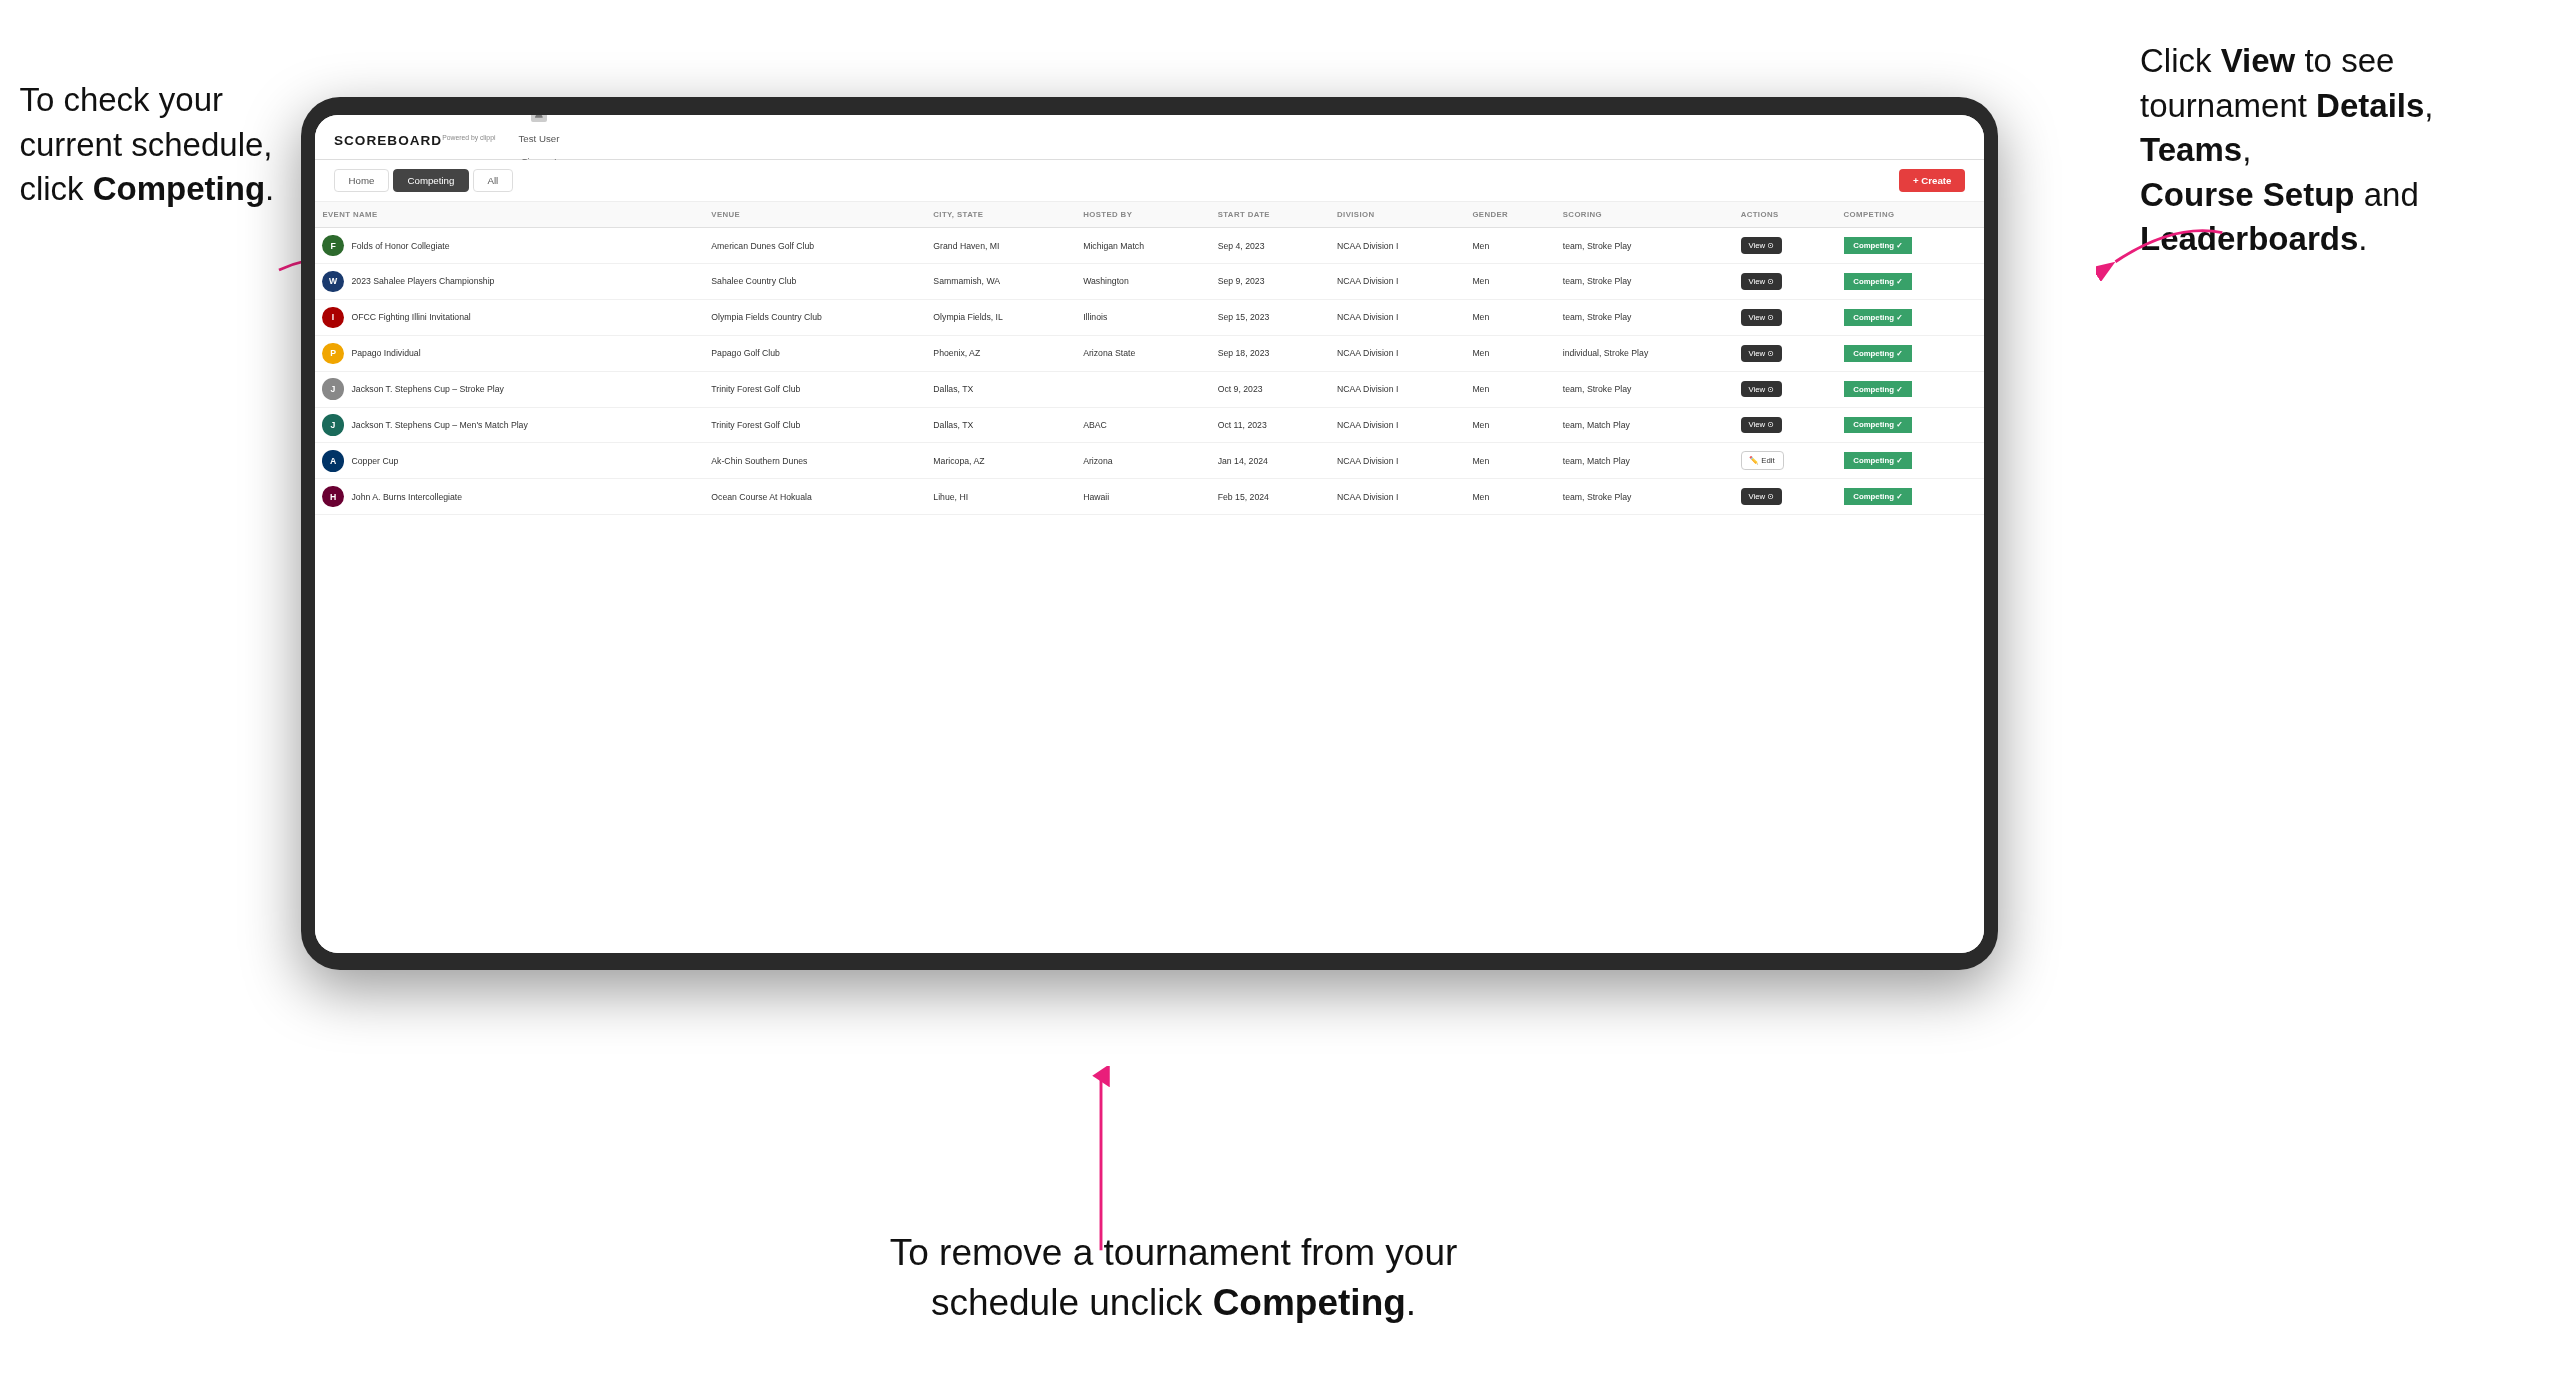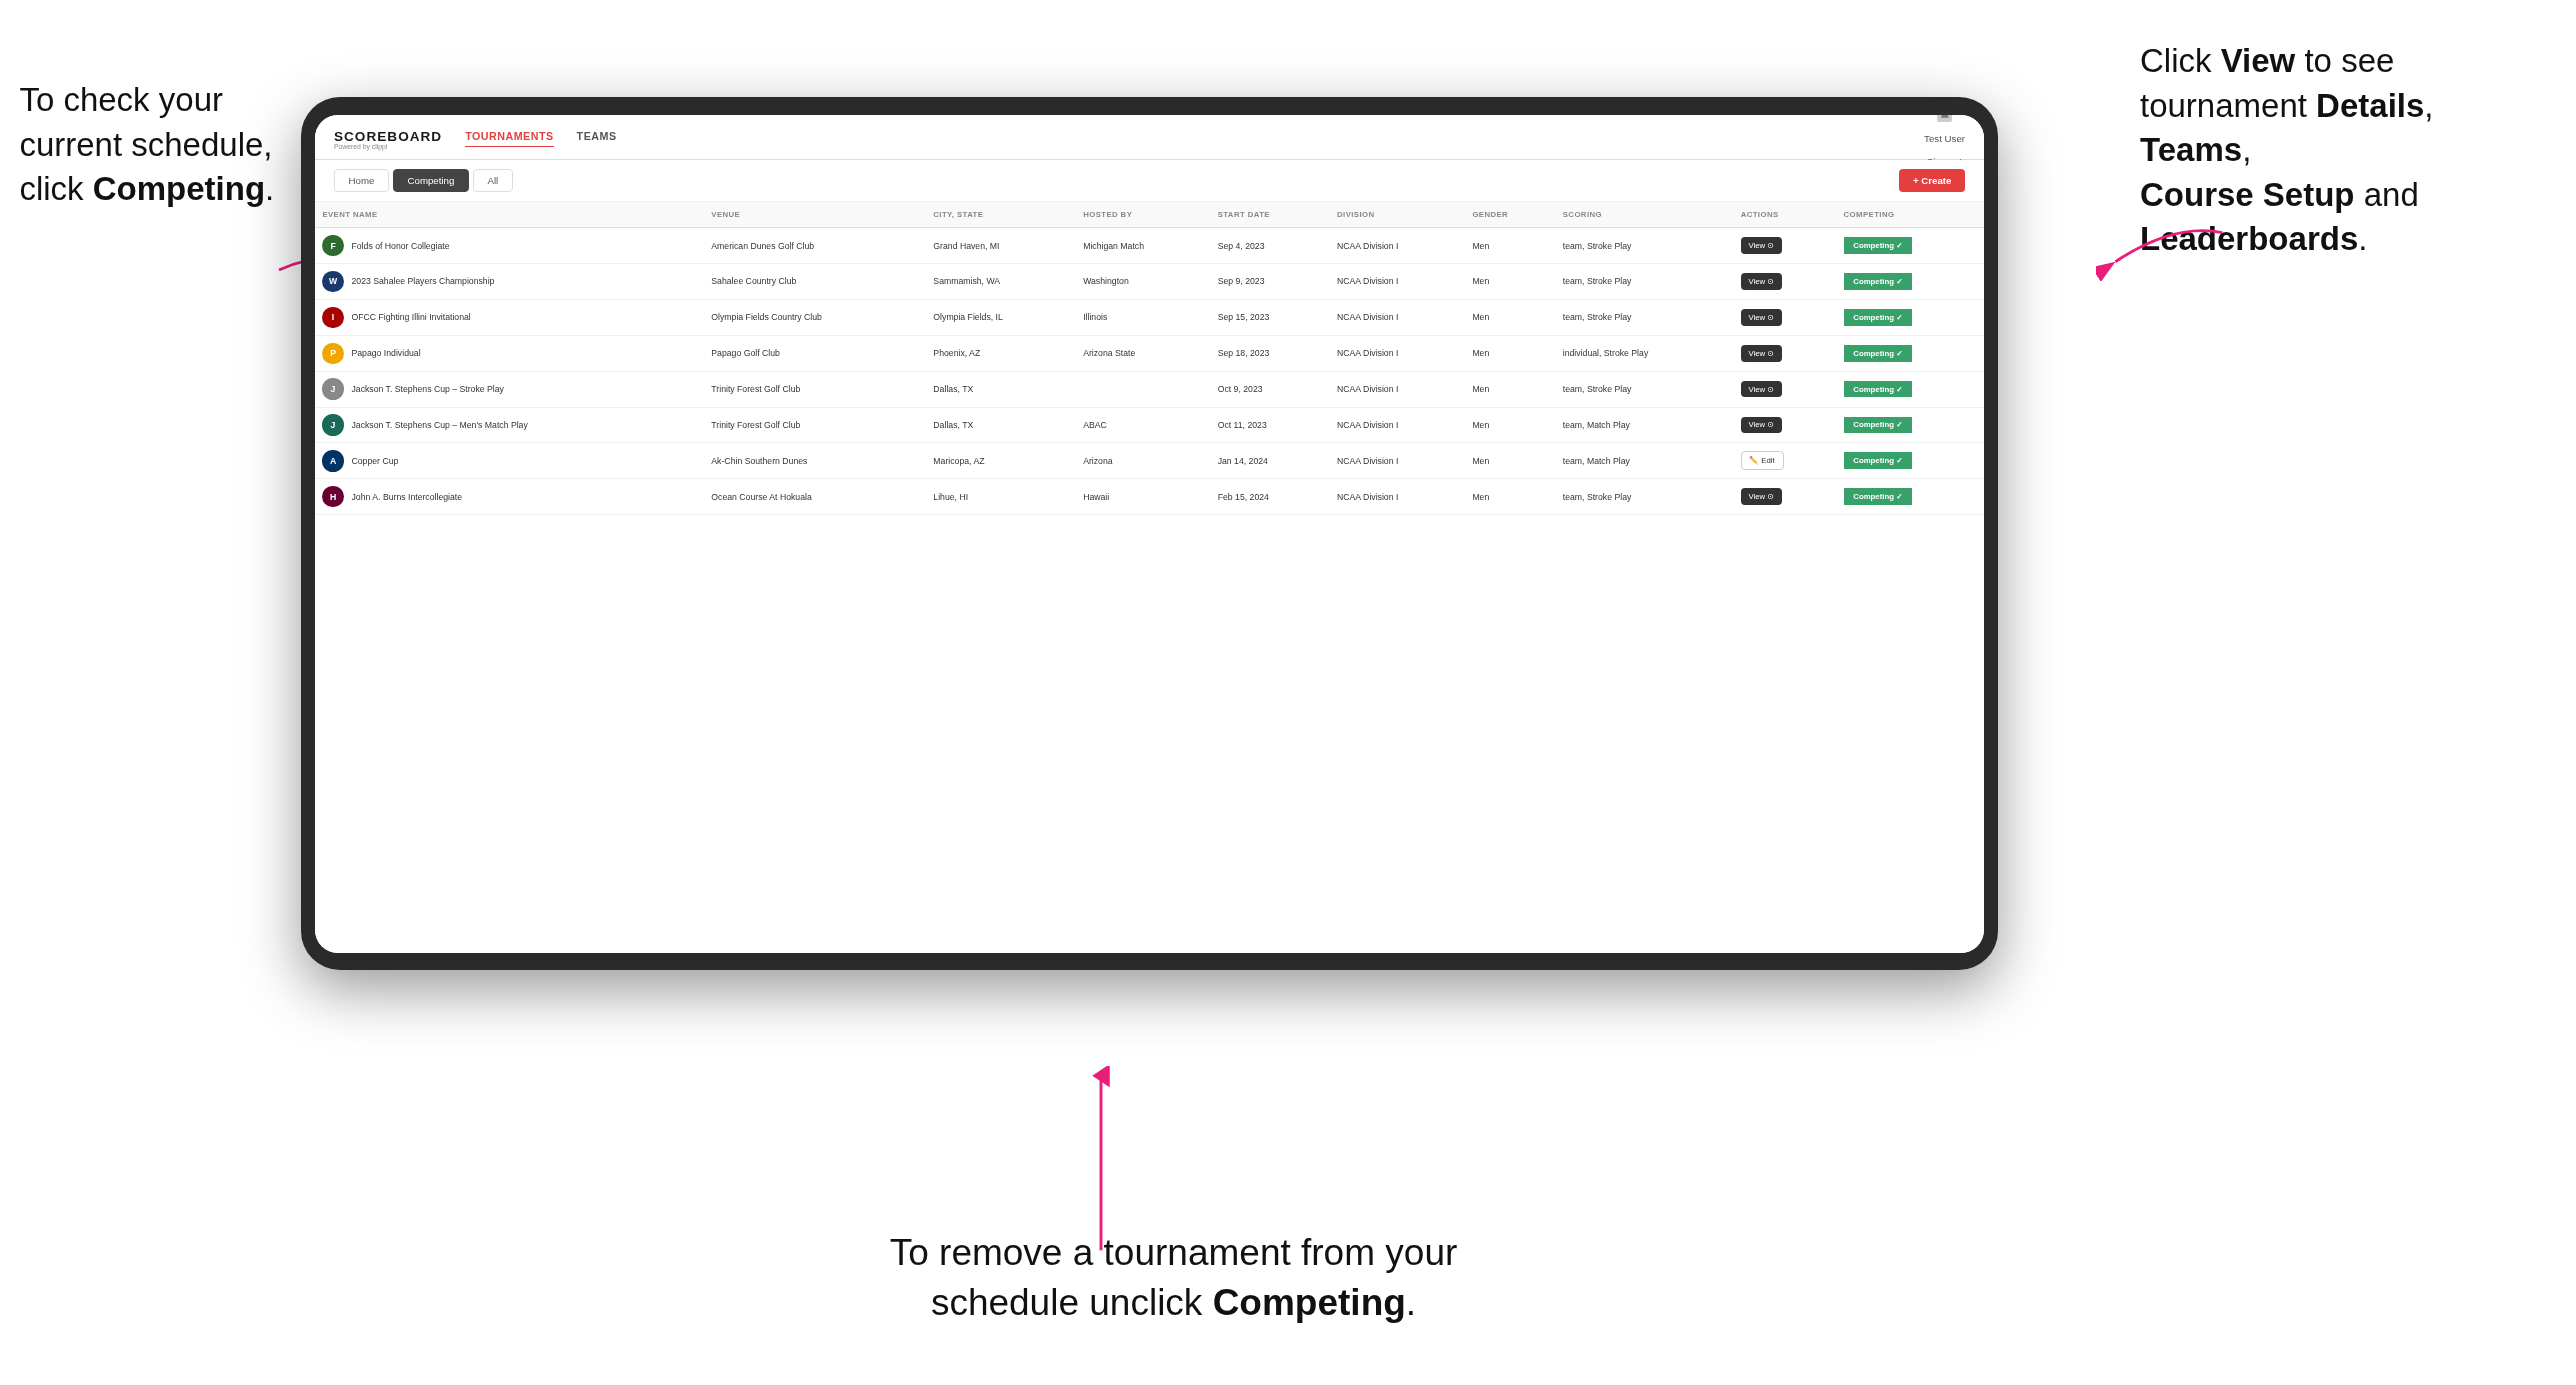--- a/index.html
+++ b/index.html
@@ -70,21 +70,21 @@
       border-bottom: 1px solid #ddd;
       padding: 0 19.4px;
       display: flex;
       align-items: center;
       height: 45px;
       flex-shrink: 0;
     }
 
     .logo-area {
       display: flex;
-      flex-direction: column;
+      flex-direction: row;
       margin-right: 23px;
       margin-top: 8px;
     }
 
     .logo-title {
       font-size: 13.6px;
       font-weight: 900;
       letter-spacing: 1px;
       color: #1a1a1a;
       line-height: 1;
@@ -365,24 +365,20 @@
   <line x1="40" y1="190" x2="40" y2="10" stroke="#e91e7a" stroke-width="3" marker-end="url(#arrowhead3)"></line>
 </svg>
 
 <div class="tablet-shell">
   <div class="tablet-screen">
 
     <div class="nav-bar">
       <div class="logo-area">
         <span class="logo-title">SCOREBOARD</span>
         <span class="logo-subtitle">Powered by clippi</span>
-      </div>
-      <div class="nav-links">
-        <span class="nav-link active">TOURNAMENTS</span>
-        <span class="nav-link">TEAMS</span>
       </div>
       <div class="nav-right">
         <div class="user-icon-box">
           <svg width="9.7" height="9.7" viewBox="0 0 10 10">
               <circle cx="5" cy="3.5" r="2" fill="#777"></circle>
               <path d="M1 9c0-2.2 1.8-4 4-4s4 1.8 4 4" fill="#777"></path>
             </svg>
         </div>
         <span>Test User</span>
         <span style="cursor:pointer; color:#555;">Sign out</span>

